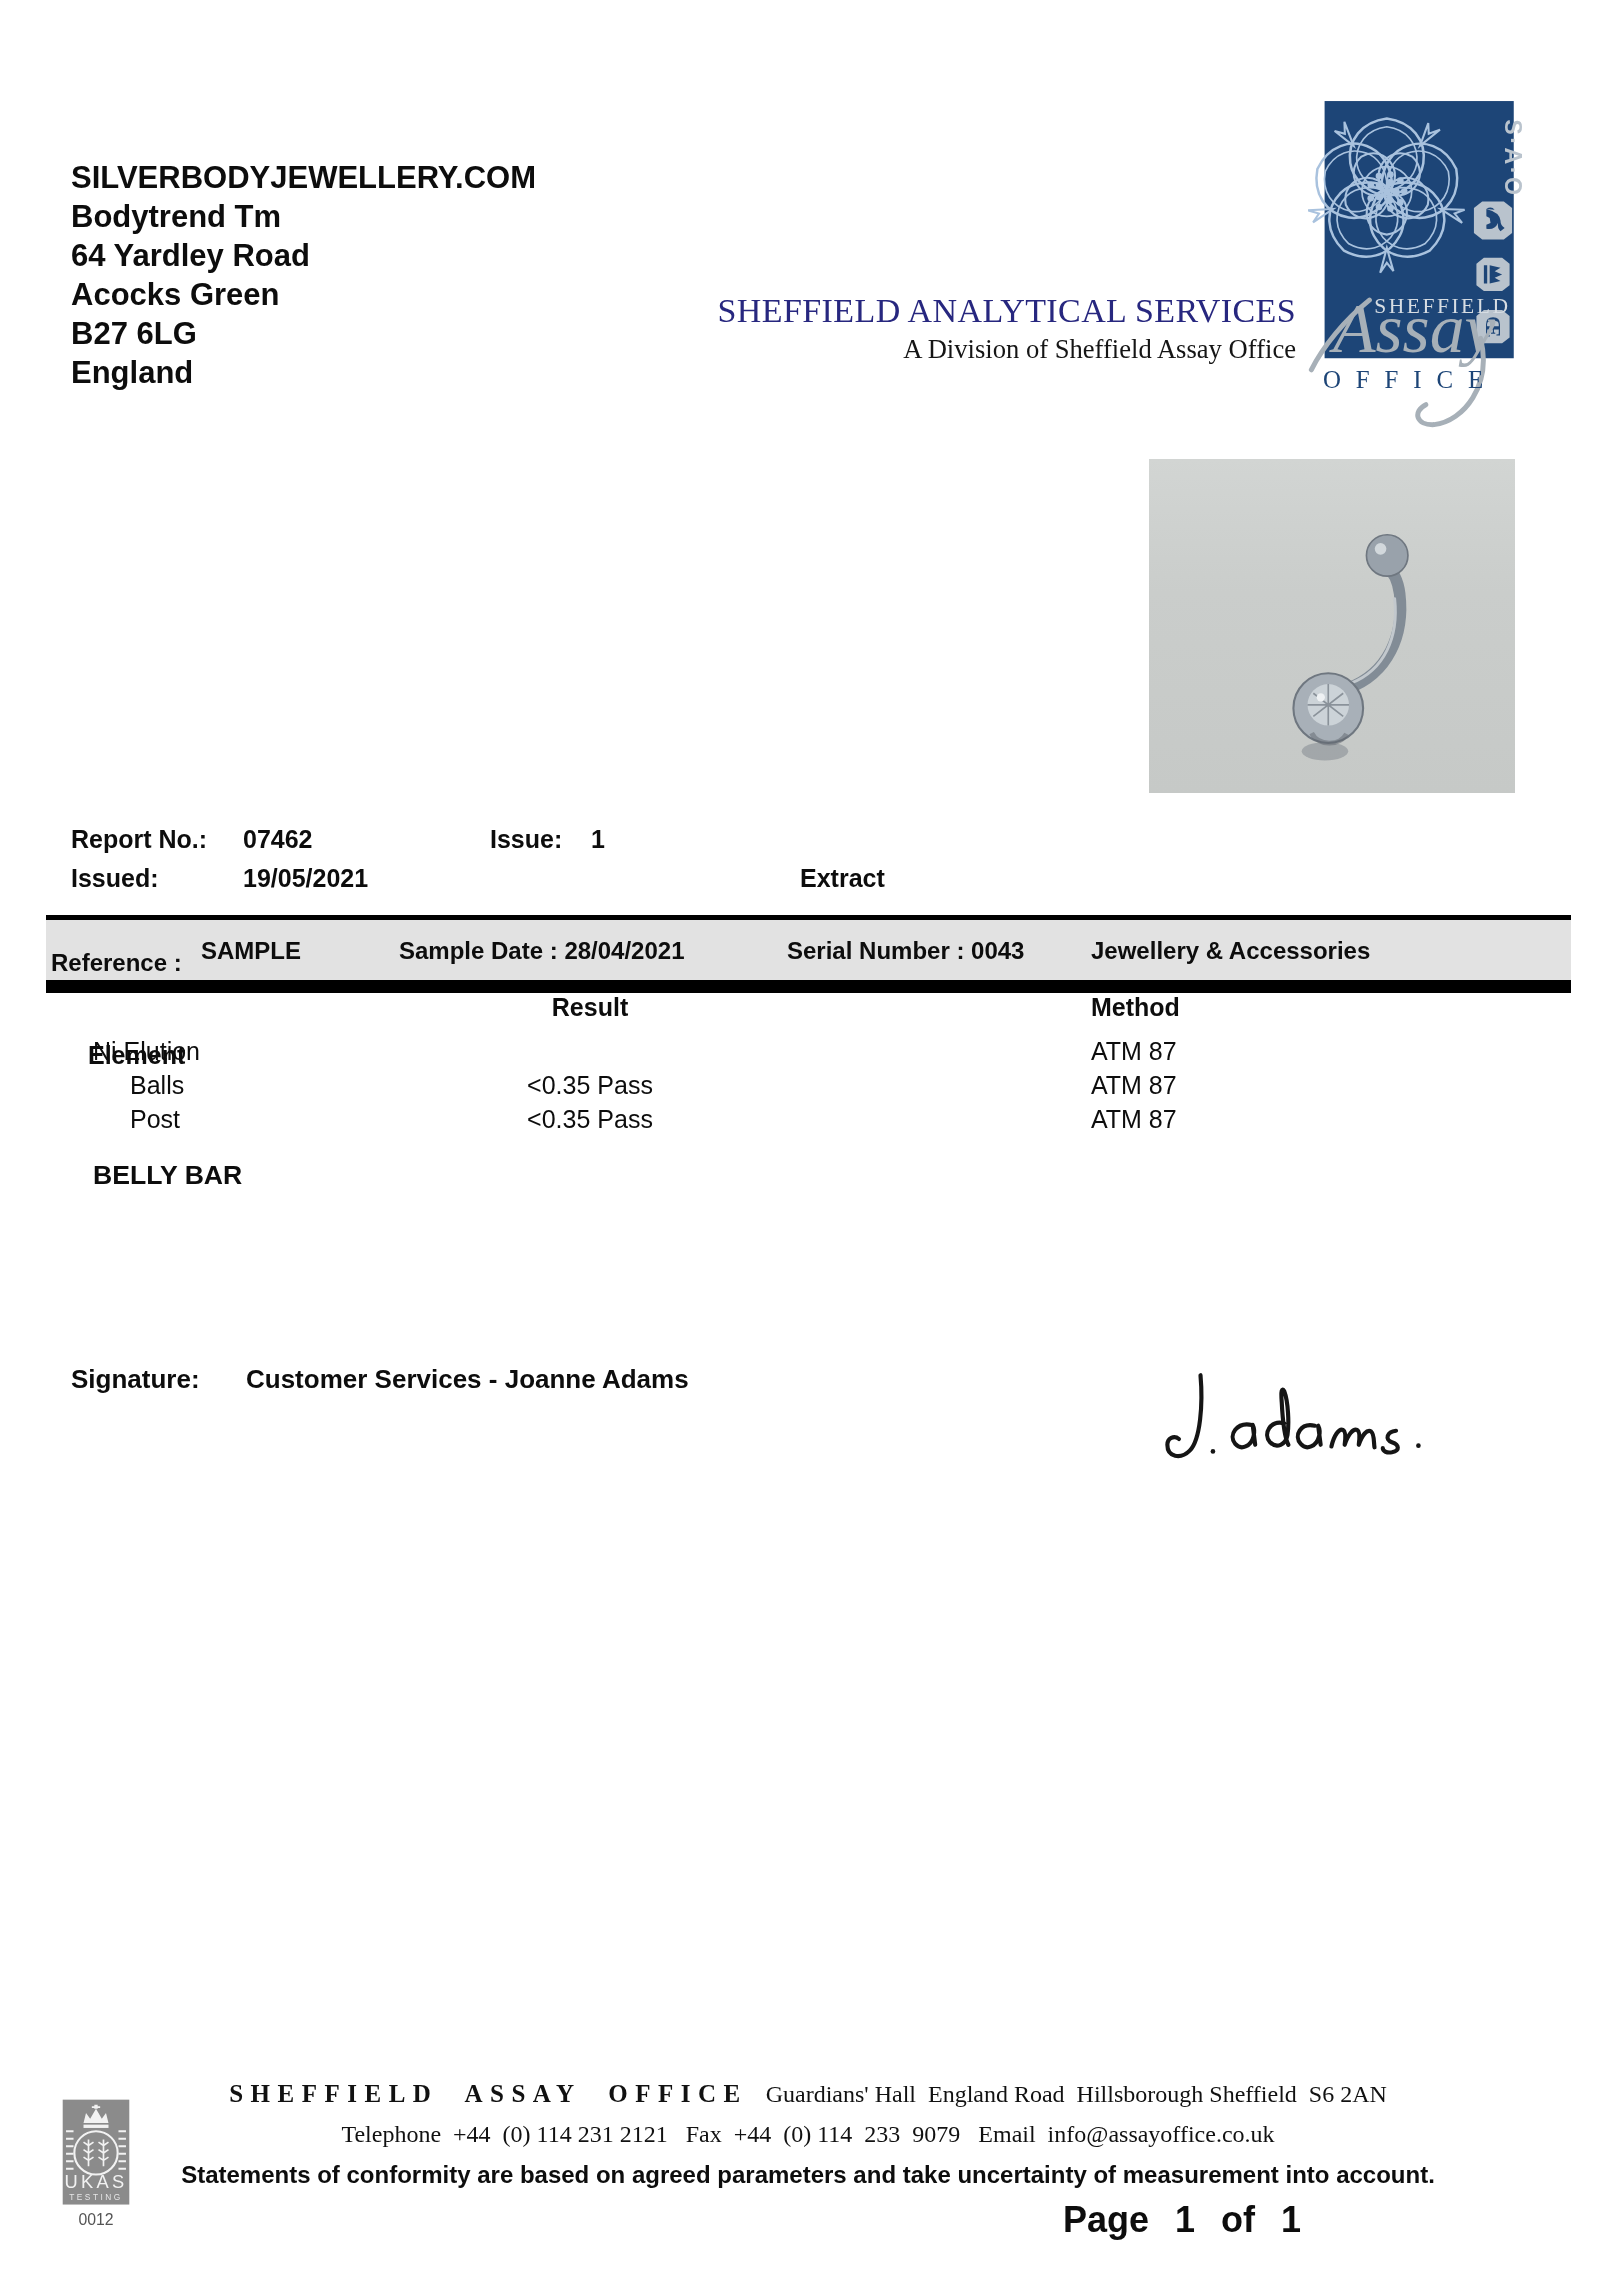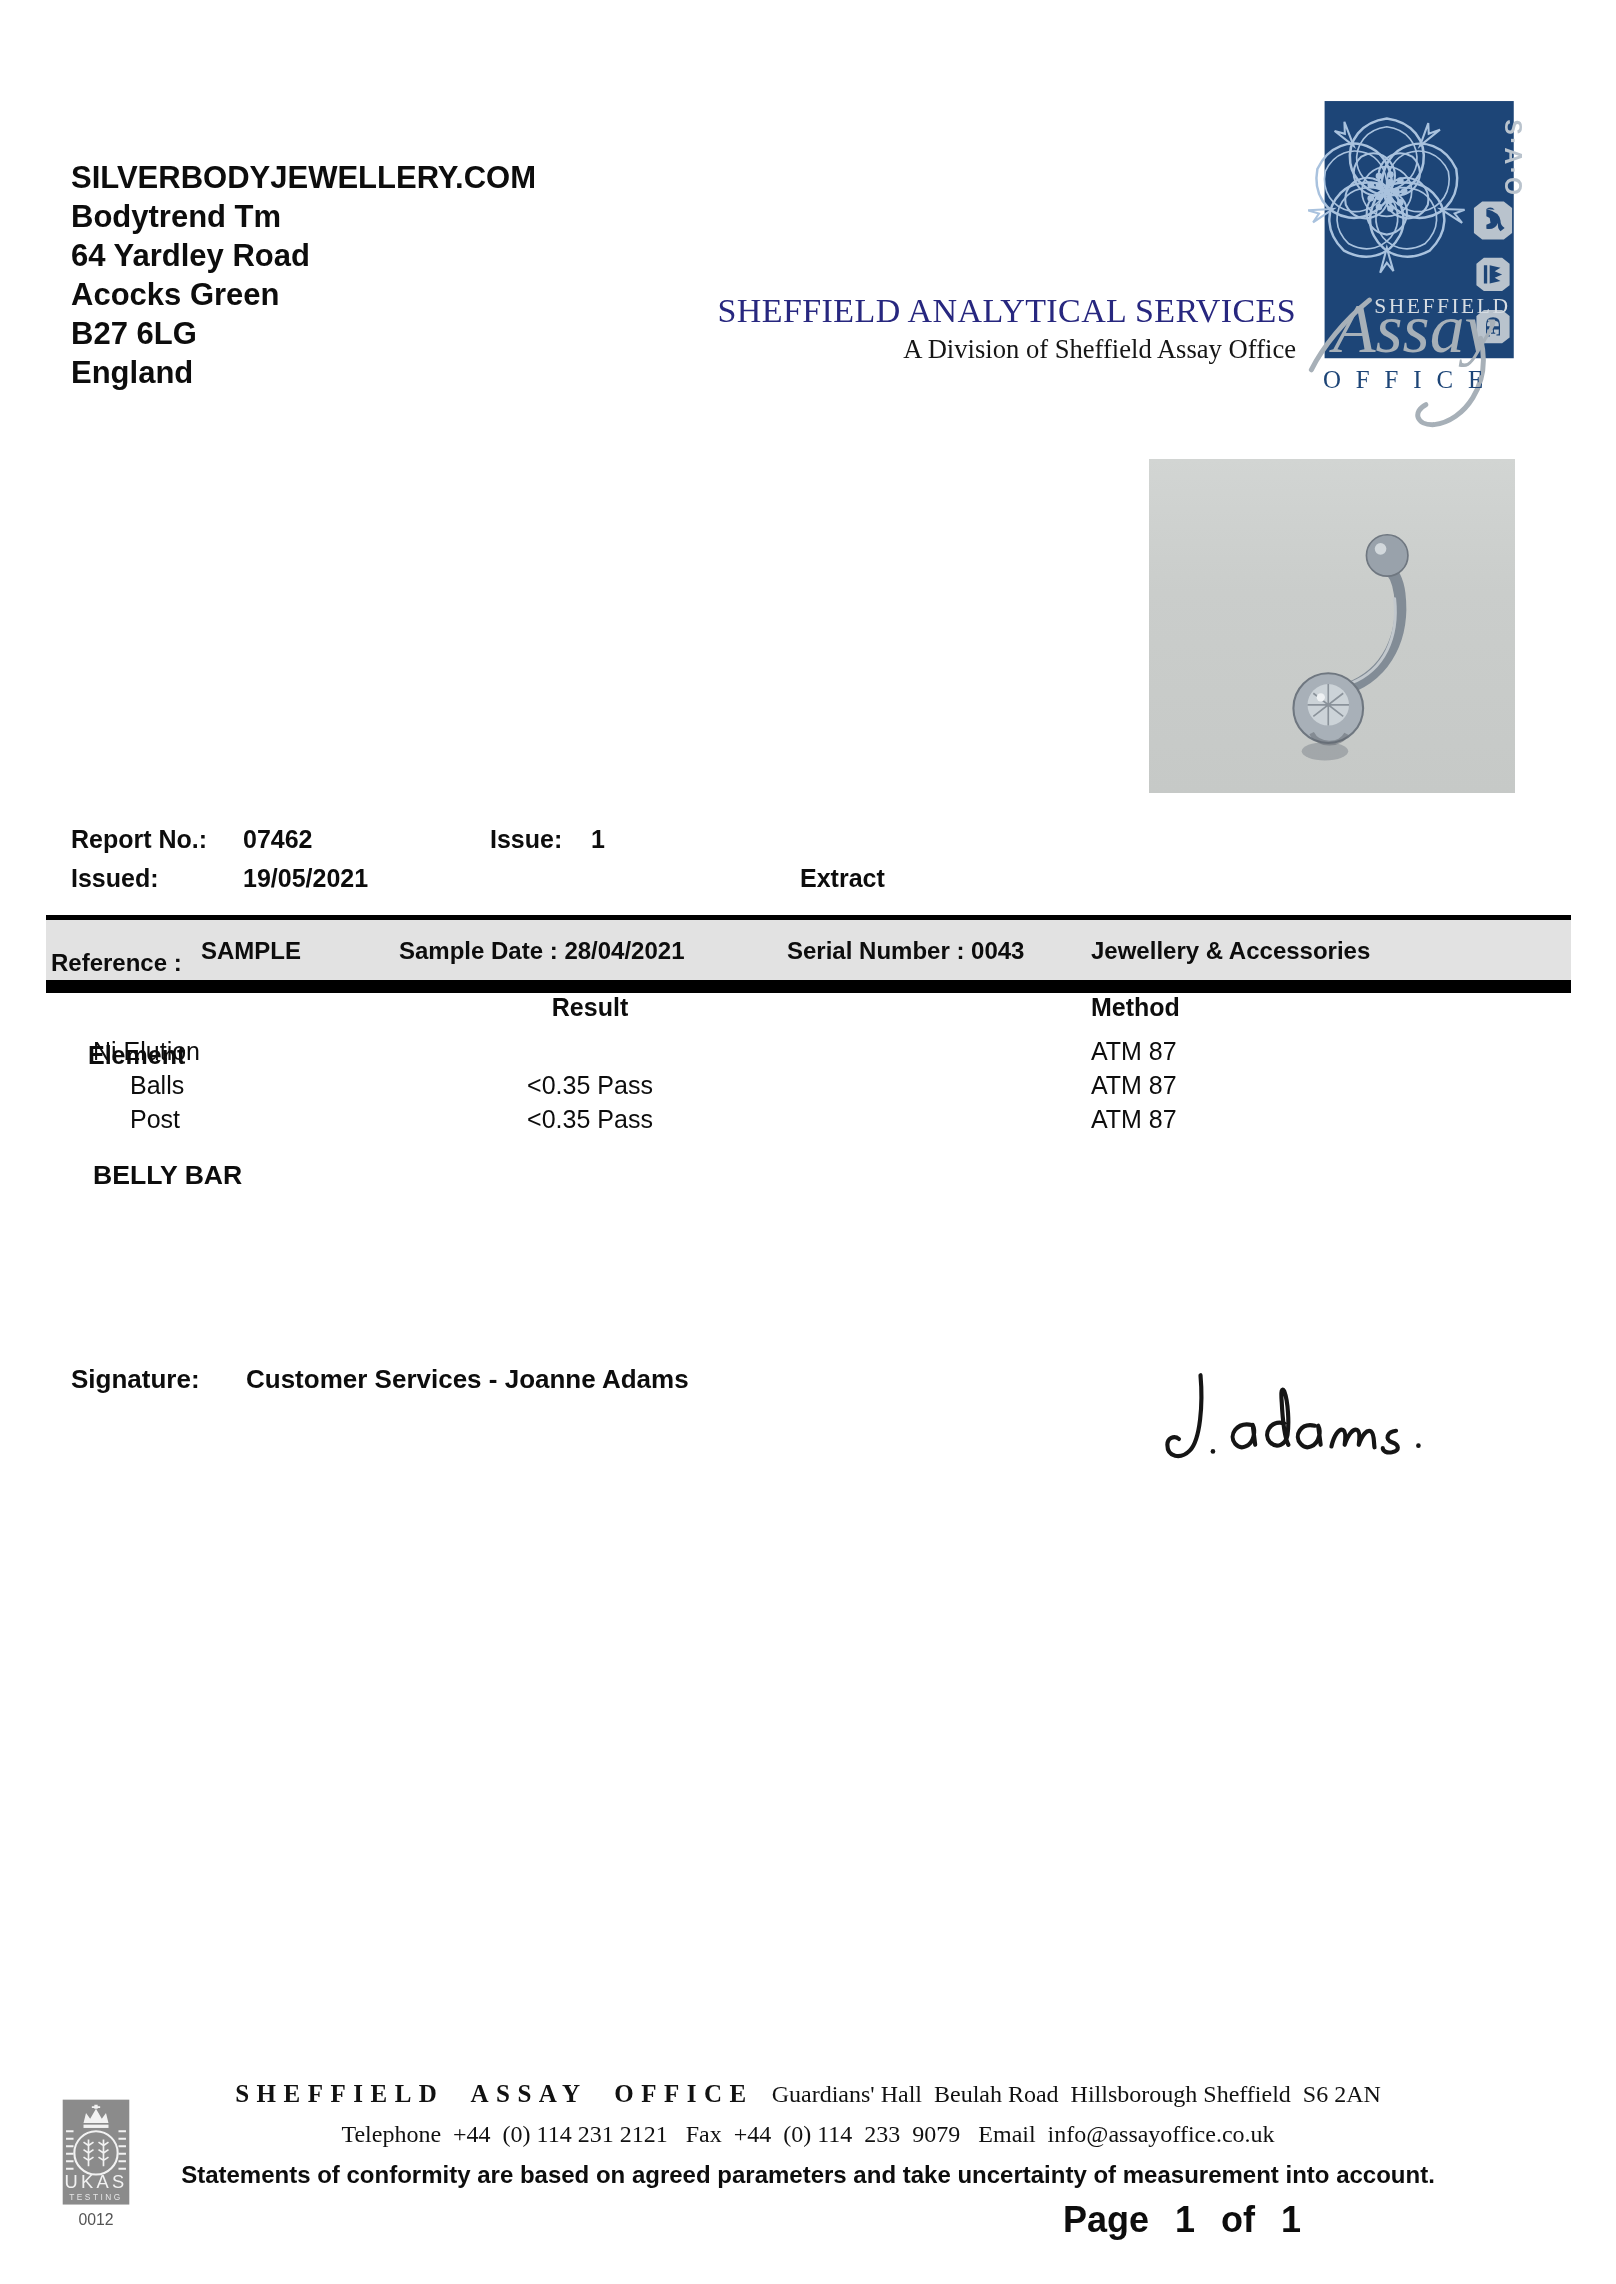--- a/index.html
+++ b/index.html
@@ -228,21 +228,21 @@
       <circle cx="90" cy="120" r="2.8" fill="#151515" stroke="none"></circle>
       <path d="M137,88 C119,84 108,100 117,111 C124,119 136,114 139,102 C141,94 139,90 138,88 L141,112"></path>
       <path d="M176,86 C159,82 150,99 159,109 C167,117 178,112 180,100 C182,87 181,60 176,47 C173,42 172,48 173,60 C174,80 176,102 181,112"></path>
       <path d="M213,89 C196,85 187,101 196,111 C203,119 215,114 218,102 C220,95 218,91 217,89 L220,112"></path>
       <path d="M233,114 C236,101 242,92 247,94 C251,96 250,105 249,112 C253,100 259,92 264,94 C268,96 267,105 266,112 C270,100 276,93 281,96 C285,99 284,110 285,115"></path>
       <path d="M311,95 C300,96 297,106 306,109 C315,112 316,119 306,121 C300,122 295,120 295,116"></path>
       <circle cx="338" cy="113" r="2.8" fill="#151515" stroke="none"></circle>
     </g>
   </svg>
 
-  <div class="abs foot-line1"><span class="foot-office">SHEFFIELD  ASSAY  OFFICE</span><span class="foot-addr">   </span><span class="foot-addr">Guardians' Hall  Beulah Road  Hillsborough Sheffield  S6 2AN</span></div>
+  <div class="abs foot-line1"><span class="foot-office">SHEFFIELD  ASSAY  OFFICE</span><span class="foot-addr">   </span><span class="foot-addr">Guardians' Hall  England Road  Hillsborough Sheffield  S6 2AN</span></div>
   <div class="abs foot-line2">Telephone  +44  (0) 114 231 2121   Fax  +44  (0) 114  233  9079   Email  info@assayoffice.co.uk</div>
   <div class="abs foot-line3">Statements of conformity are based on agreed parameters and take uncertainty of measurement into account.</div>
 
   <div class="abs page-num">
     <span>Page</span>
     <span>1</span>
     <span>of</span>
     <span>1</span>
   </div>
 

